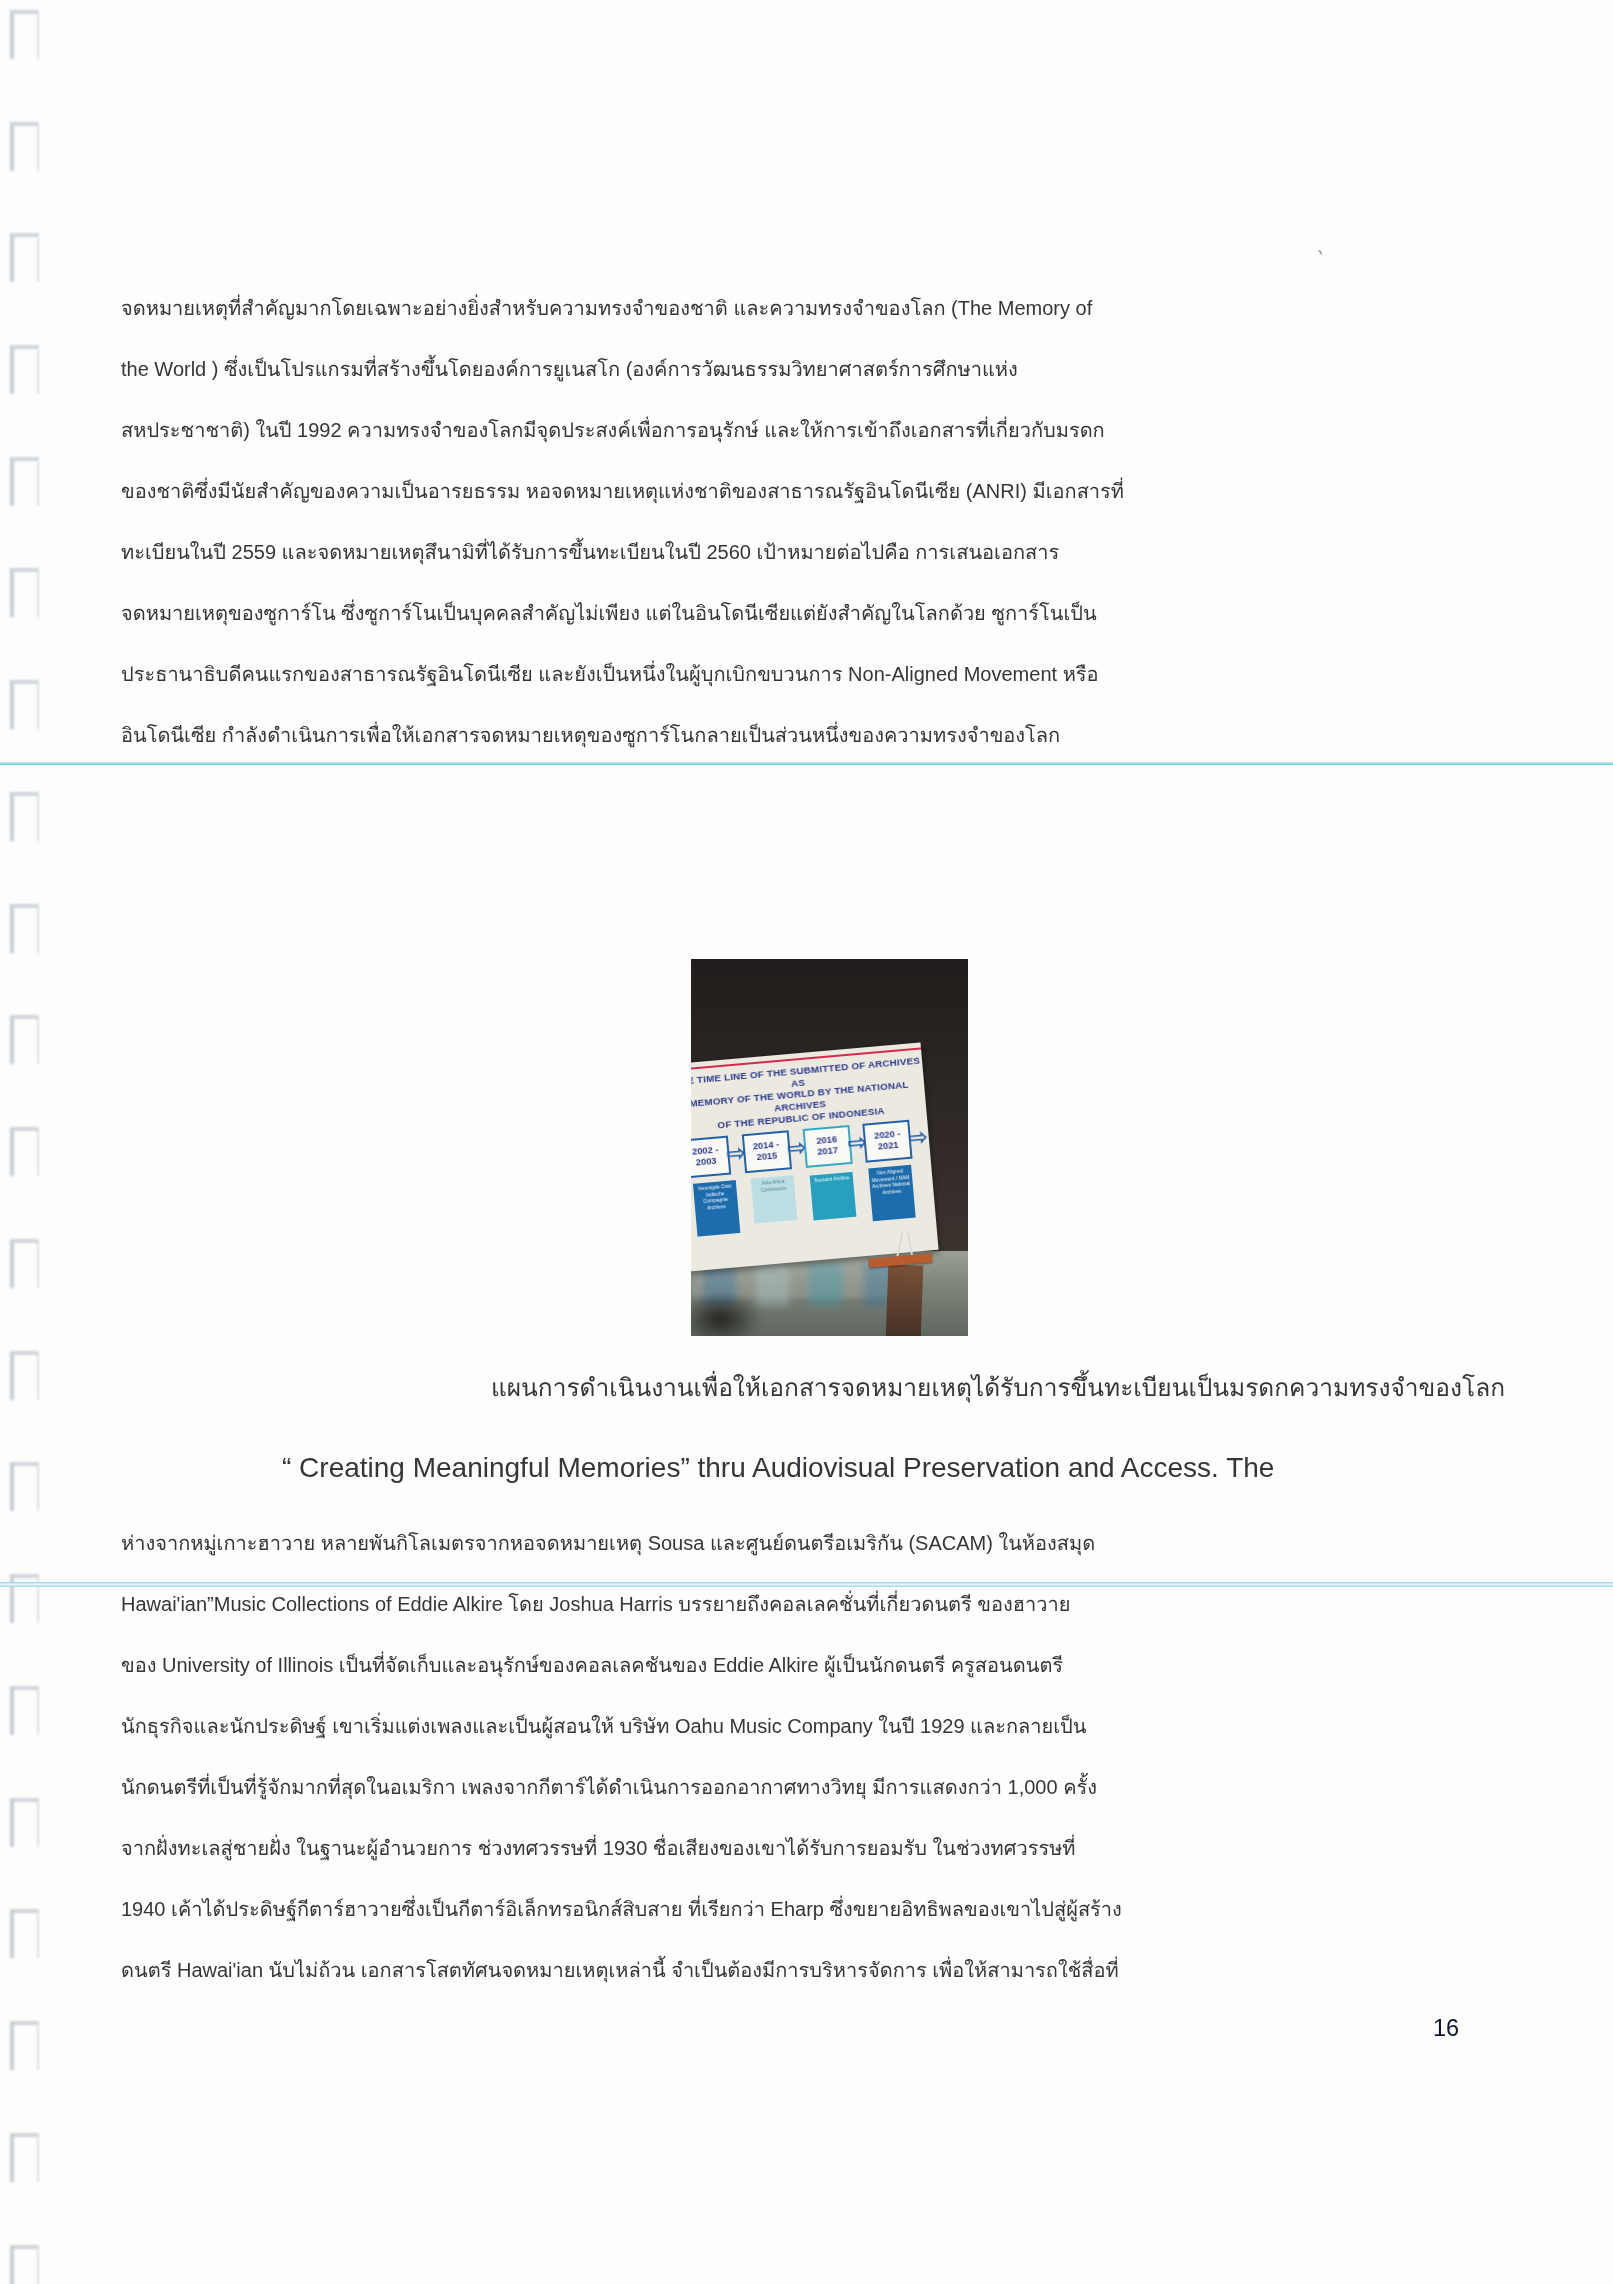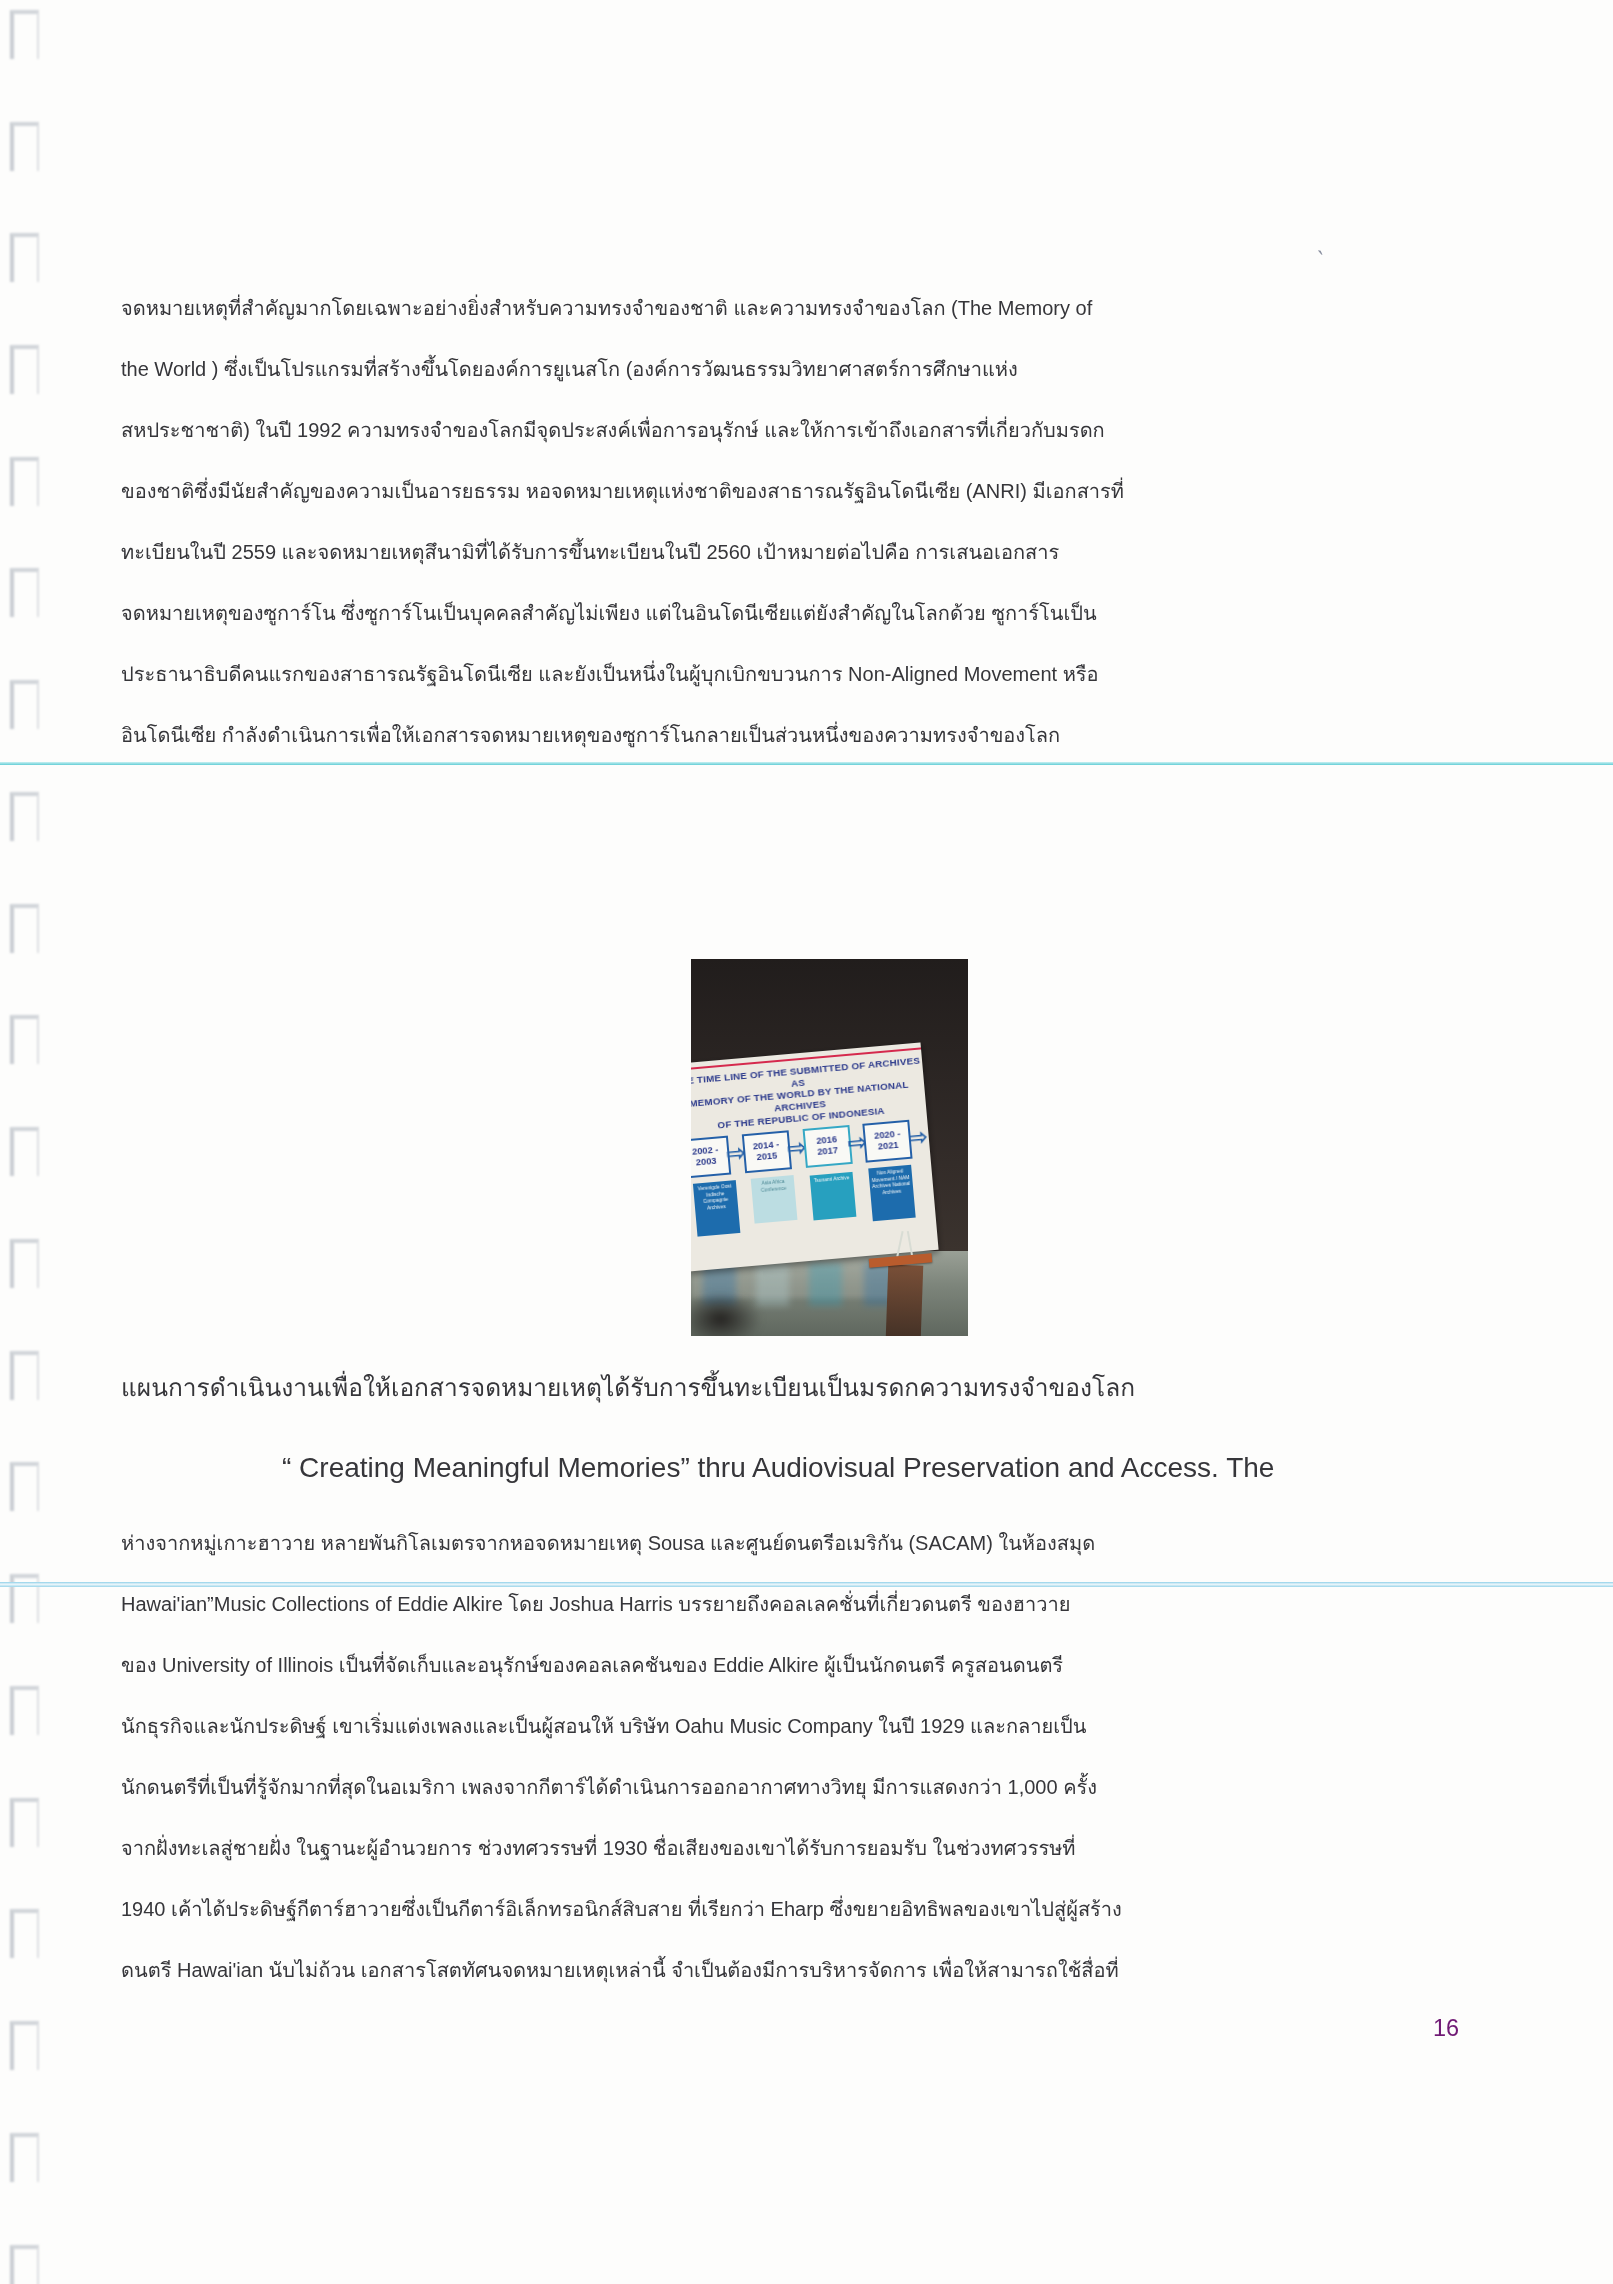--- a/index.html
+++ b/index.html
@@ -28,23 +28,23 @@
   .textblock{position:absolute;left:121px;width:1384px;}
   .textblock .line{height:61px;line-height:61px;font-size:20px;white-space:nowrap;}
   .block1{top:278px;}
   .block2{top:1513px;}
   .heading-line{
     position:absolute;left:121px;top:1437px;width:1384px;height:61px;line-height:61px;
     font-size:28px;text-indent:161px;white-space:nowrap;
   }
   .caption{
     position:absolute;left:121px;top:1364px;width:1384px;height:47px;line-height:47px;
-    font-size:24.5px;text-align:left;
+    font-size:24.5px;text-align:right;
   }
-  .page-number{position:absolute;left:1433px;top:2015px;font-size:23.5px;color:#701a75;}
+  .page-number{position:absolute;left:1433px;top:2015px;font-size:23.5px;color:#0f172a;}
   
   .photo{
     position:absolute;left:691px;top:959px;width:277px;height:377px;
     overflow:hidden;background:#2b2624;
   }
   .photo .wall{position:absolute;left:0;top:0;right:0;height:292px;
     background:linear-gradient(180deg,#211d1c 0%,#332c29 70%,#3b332e 100%);}
   .photo .floor{position:absolute;left:0;top:292px;right:0;bottom:0;
     background:linear-gradient(180deg,#9aa096 0%,#7d857b 40%,#5f675e 100%);}
   .photo .floor-sheen{position:absolute;left:0;top:294px;width:221px;height:45px;

